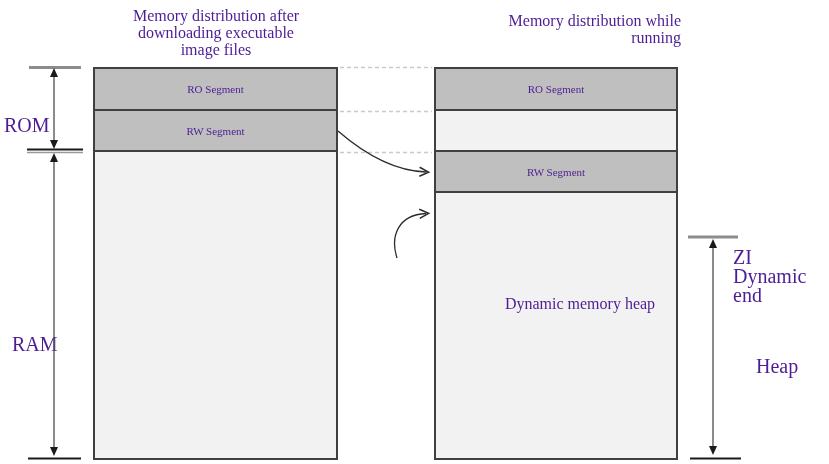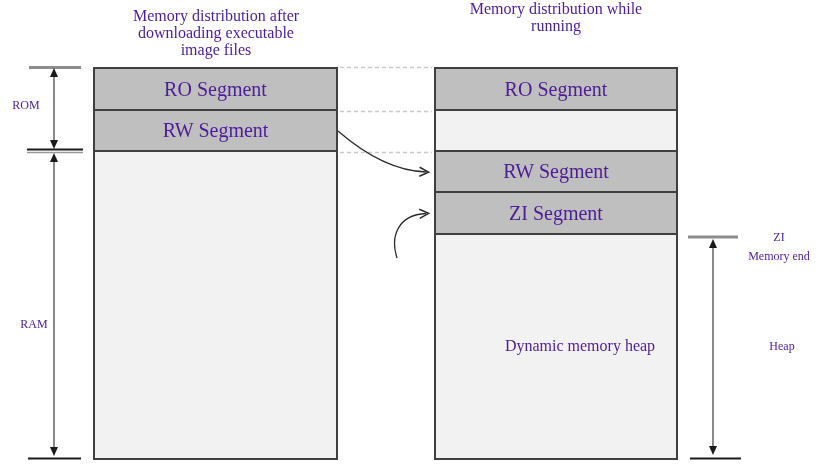--- a/index.html
+++ b/index.html
@@ -22,83 +22,81 @@
     position:absolute;
     top:67px;
     width:245px;height:393px;
     box-sizing:border-box;
     border:2px solid #404040;
     background:#f2f2f2;
   }
   .seg{
     box-sizing:border-box;
     display:flex;align-items:center;justify-content:center;
-    font-size:20px;
+    font-size:11px;
     border-bottom:2px solid #404040;
   }
   .seg.dark{background:#bfbfbf;}
   .seg.light{background:#f2f2f2;}
   .heap-area{
     display:flex;align-items:center;justify-content:center;
     font-size:16px;
     height:221px;
     padding-left:48px;
   }
   .side-label{
     position:absolute;
-    font-size:12px;
-    text-align:center;
+    font-size:20px;
+    text-align:left;
     white-space:pre-line;
     line-height:19px;
+    margin-top:20px;
   }
   svg.overlay{
     position:absolute;left:0;top:0;
     pointer-events:none;
   }
 </style>
 </head>
 <body>
 
 <div id="canvas">
 
   <div class="title" style="left:91px;top:7px;width:250px;">Memory distribution after
 downloading executable
 image files</div>
-  <div class="title" style="left:431px;top:0;width:250px;">Memory distribution while
+  <div class="title" style="left:431px;top:12px;width:250px;text-align:right;">Memory distribution while
 running</div>
 
   <div class="membox" style="left:93px;">
     <div class="seg dark" style="height:42px;">
       <span>RO Segment</span>
     </div>
     <div class="seg dark" style="height:41px;">
       <span>RW Segment</span>
     </div>
   </div>
 
   <div class="membox" style="left:434px;width:244px;">
     <div class="seg dark" style="height:42px;">
       <span>RO Segment</span>
     </div>
     <div class="seg light" style="height:41px;"></div>
     <div class="seg dark" style="height:41px;">
       <span>RW Segment</span>
     </div>
-    <div class="seg dark" style="height:42px;">
-      <span>ZI Segment</span>
-    </div>
     <div class="heap-area">
       <span>Dynamic memory heap</span>
     </div>
   </div>
 
   <div class="side-label" style="left:4px;top:96px;width:44px;">ROM</div>
   <div class="side-label" style="left:12px;top:315px;width:44px;">RAM</div>
   <div class="side-label" style="left:733px;top:228px;width:92px;">ZI
-Memory end</div>
+Dynamic end</div>
   <div class="side-label" style="left:756px;top:337px;width:52px;">Heap</div>
 
   <svg class="overlay" width="829" height="464" viewBox="0 0 829 464">
     <defs>
       <marker id="vhead" markerWidth="10" markerHeight="9" refX="6" refY="4.5" orient="auto">
         <path d="M1,1 L8,4.5 L1,8" fill="none" stroke="#2b2b2b" stroke-width="1.2"></path>
       </marker>
     </defs>
 
     <line x1="340" y1="67.5" x2="432" y2="67.5" stroke="#c9c9c9" stroke-width="1.5" stroke-dasharray="4 3"></line>

